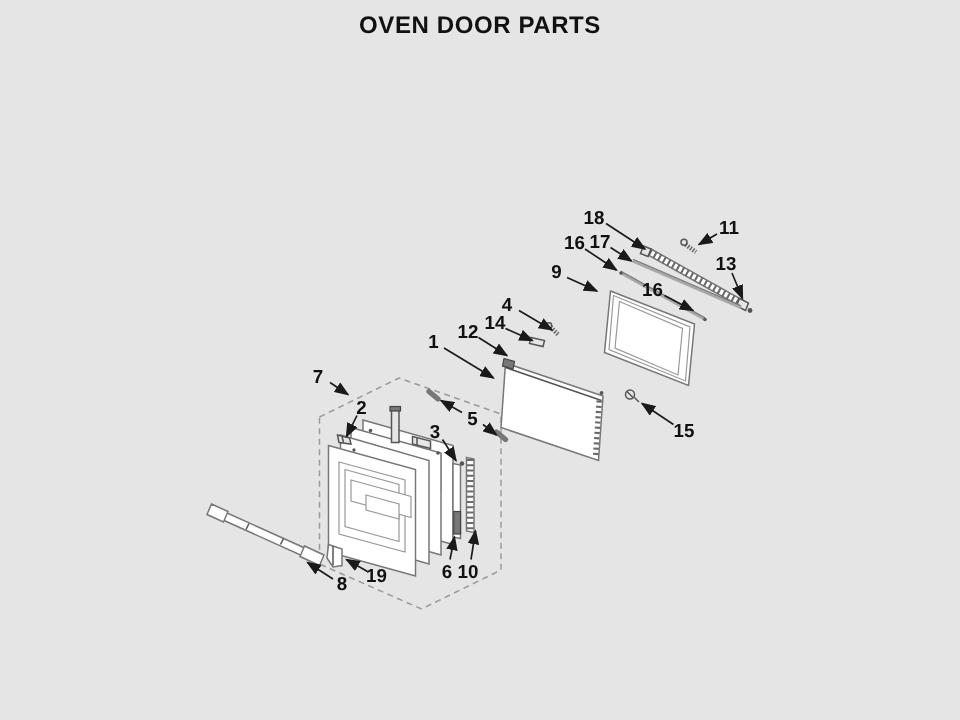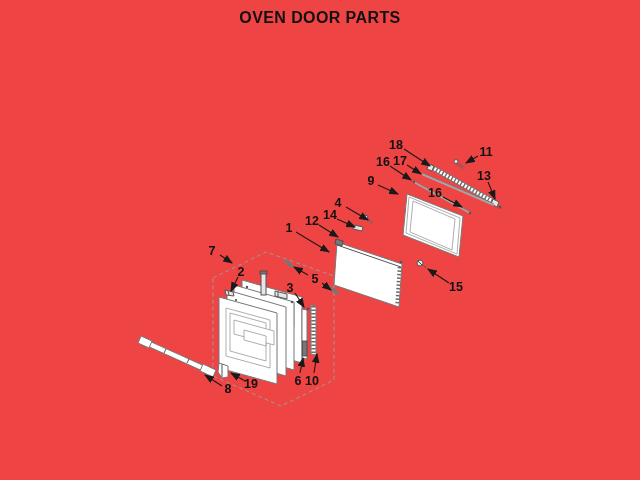--- a/index.html
+++ b/index.html
@@ -1,16 +1,16 @@
 <!DOCTYPE html>
 <html><head>
 <meta charset="utf-8">
 <style>
   html,body{margin:0;padding:0;background:#fff;}
-  #page{position:relative;width:640px;height:480px;background:#ef4444;overflow:hidden;
+  #page{position:relative;width:640px;height:480px;background:#e5e5e5;overflow:hidden;
         font-family:"Liberation Sans",sans-serif;}
   #title{position:absolute;top:9px;left:0;width:100%;text-align:center;
          font-size:16px;font-weight:bold;color:#111;letter-spacing:0.4px;}
   #diagram{position:absolute;left:0;top:0;}
   .thin{stroke:#555;stroke-width:1;fill:none;}
   .panel{stroke:#777;stroke-width:1;fill:#ffffff;}
   .panel2{stroke:#999;stroke-width:0.8;fill:#ffffff;}
   .dashbox{stroke:#9a9a9a;stroke-width:1;fill:none;stroke-dasharray:4 3;}
   .hatch{stroke:#6a6a6a;stroke-dasharray:1.4 2.1;fill:none;}
   .strip{stroke:#a8a8a8;stroke-width:2;fill:none;}

